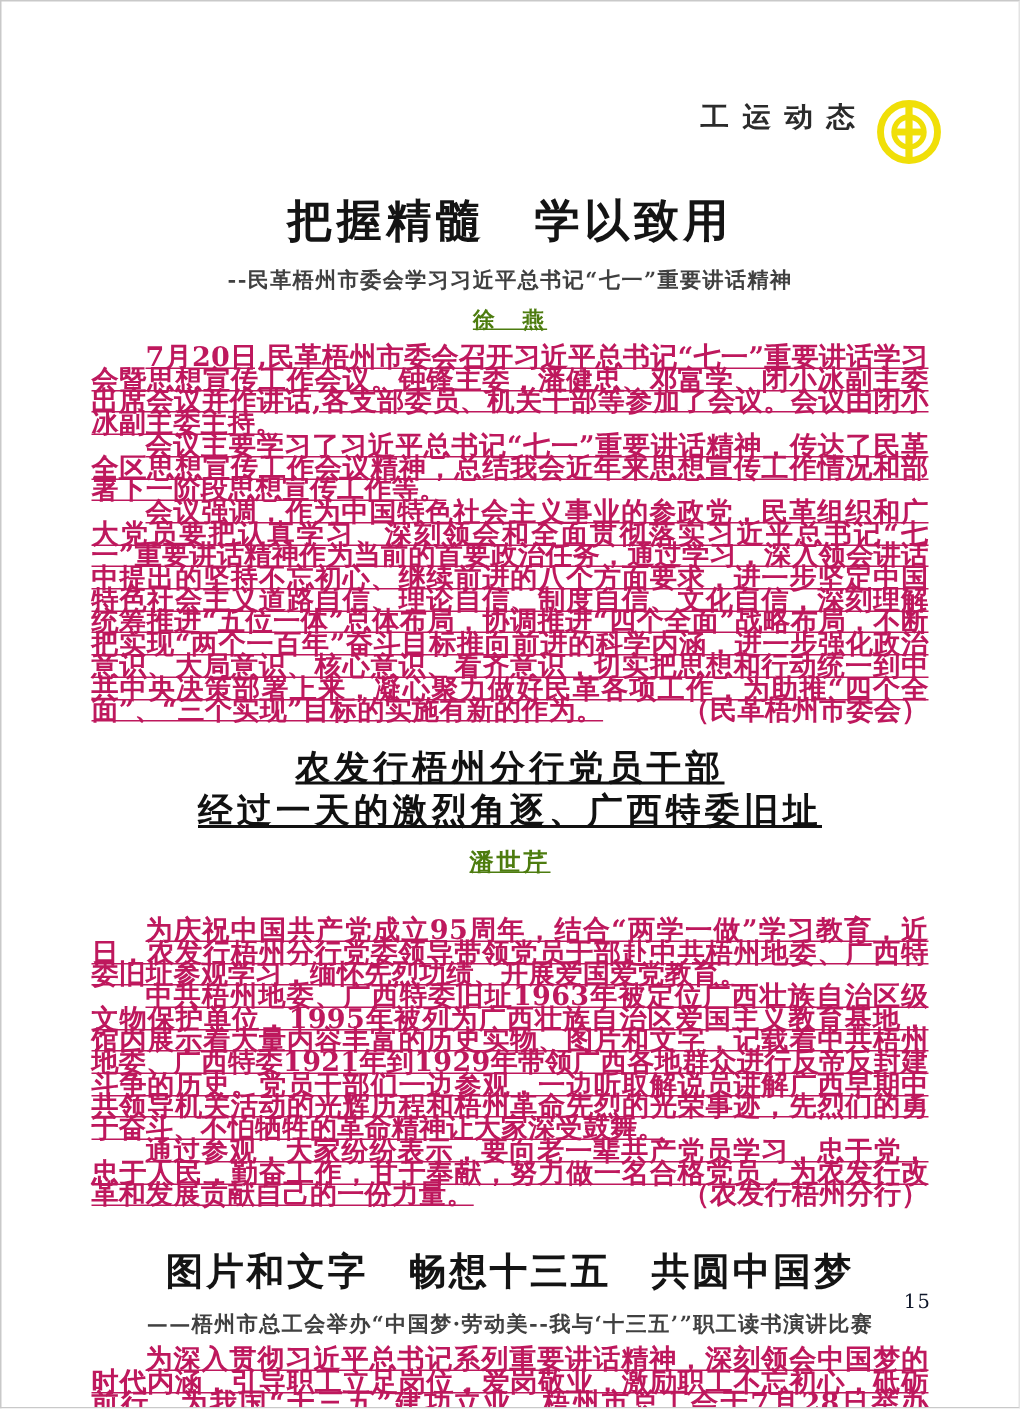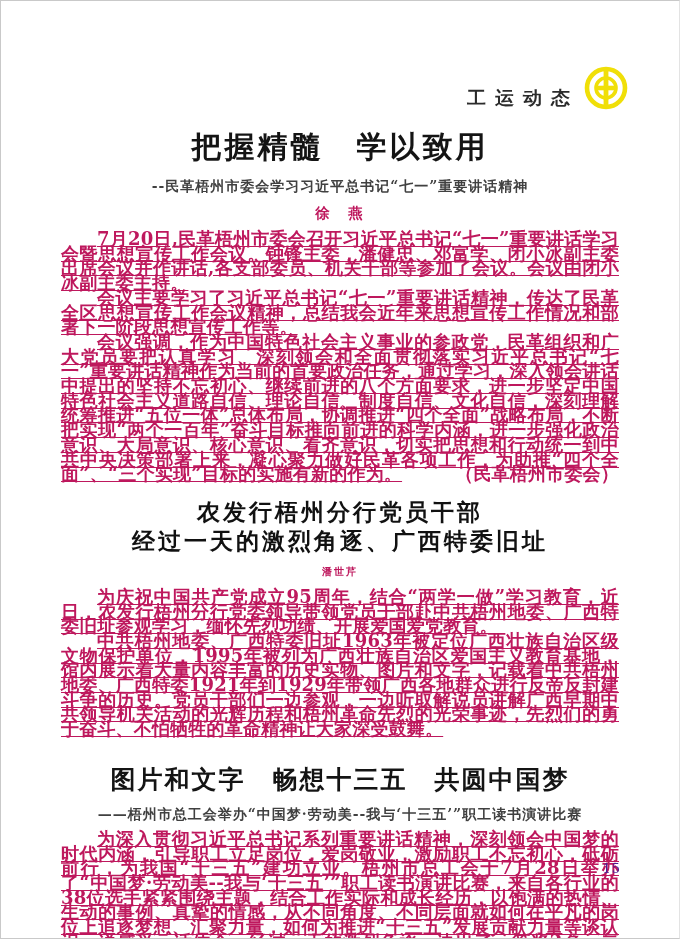--- a/index.html
+++ b/index.html
@@ -9,65 +9,65 @@
     width:678px;height:937px;
     background:#ffffff;
     border:1px solid #c9c9c9;
     border-right-color:#e3e3e3;
     box-sizing:content-box;
     overflow:hidden;
   }
   
   .header{
     position:absolute;top:64px;left:2px;right:50px;
-    display:flex;justify-content:flex-end;align-items:flex-end;gap:4px;
+    display:flex;justify-content:flex-end;align-items:flex-start;gap:4px;
   }
   .masthead{
     font-size:19px;font-weight:bold;color:#2b2b2b;
     letter-spacing:9px;
     font-family:"DejaVu Serif","Liberation Serif",serif;
     transform:scaleY(.95);
     white-space:nowrap;
   }
   .logo{width:46px;height:46px;flex:0 0 auto;}
   
   .content{position:absolute;left:60px;right:60px;top:118px;}
   .a-title{
     text-align:center;font-weight:bold;color:#141414;
     font-family:"DejaVu Serif","Liberation Serif",serif;
   }
   .title-1{font-size:30px;letter-spacing:3px;margin:8px 0 10px 0;}
   .title-2{
     font-size:23px;letter-spacing:3px;line-height:1.28;margin:16px 0 8px 0;
-    font-family:"DejaVu Sans","Liberation Sans",sans-serif;color:#111;
+    font-family:"DejaVu Sans","Liberation Sans",sans-serif;color:#111;text-decoration:underline;
   }
   .title-3{font-size:25px;letter-spacing:2px;margin:26px 0 10px 0;}
   .a-sub{
     text-align:center;font-weight:bold;font-size:14px;color:#404040;
     letter-spacing:1px;margin:0 0 8px 0;
   }
   .a-author{
-    text-align:center;font-weight:bold;font-size:14.5px;color:#be185d;
-    letter-spacing:2px;margin:0 0 9px 0;
+    text-align:center;font-weight:bold;font-size:14.5px;color:#4d7c0f;
+    letter-spacing:2px;margin:0 0 9px 0;text-decoration:underline;
   }
-  .a-author.sans{font-family:"DejaVu Sans","Liberation Sans",sans-serif;font-size:10px;margin:0 0 11px 0;}
+  .a-author.sans{font-family:"DejaVu Sans","Liberation Sans",sans-serif;font-size:16px;margin:0 0 28px 0;}
   .body-p{
     font-size:18px;line-height:14.7px;letter-spacing:.2px;
     text-align:justify;text-justify:inter-ideograph;
     margin:0;color:#be185d;font-weight:600;
     text-indent:2em;
     text-decoration:underline;
   }
   .byline{float:right;font-weight:600;}
   .art{margin-bottom:14px;}
   .art::after{content:"";display:block;clear:both;}
   
   .pagenum{
     position:absolute;right:58px;bottom:62px;
-    font-size:13px;color:#4c1d95;letter-spacing:1px;
+    font-size:13px;color:#0f172a;letter-spacing:1px;
   }
 </style>
 </head>
 <body>
 
 <div class="page">
 
   <div class="header">
     <span class="masthead">工运动态</span>
     <span class="logo">
@@ -94,20 +94,21 @@
     </div>
 
     <div class="art">
       <div class="a-title title-2">
         <div>农发行梧州分行党员干部</div>
         <div>经过一天的激烈角逐、广西特委旧址</div>
       </div>
       <div class="a-author sans">潘世芹</div>
       <p class="body-p">为庆祝中国共产党成立95周年，结合“两学一做”学习教育，近日，农发行梧州分行党委领导带领党员干部赴中共梧州地委、广西特委旧址参观学习，缅怀先烈功绩、开展爱国爱党教育。</p>
       <p class="body-p">中共梧州地委、广西特委旧址1963年被定位广西壮族自治区级文物保护单位，1995年被列为广西壮族自治区爱国主义教育基地，馆内展示着大量内容丰富的历史实物、图片和文字，记载着中共梧州地委、广西特委1921年到1929年带领广西各地群众进行反帝反封建斗争的历史。党员干部们一边参观，一边听取解说员讲解广西早期中共领导机关活动的光辉历程和梧州革命先烈的光荣事迹，先烈们的勇于奋斗、不怕牺牲的革命精神让大家深受鼓舞。</p>
+      <p class="body-p"><span>通过参观，大家纷纷表示，要向老一辈共产党员学习，忠于党，忠于人民，勤奋工作，甘于奉献，努力做一名合格党员，为农发行改革和发展贡献自己的一份力量。</span><span class="byline">（农发行梧州分行）</span></p>
     </div>
 
     <div class="art">
       <div class="a-title title-3">图片和文字　畅想十三五　共圆中国梦</div>
       <div class="a-sub">——梧州市总工会举办“中国梦·劳动美--我与‘十三五’”职工读书演讲比赛</div>
       <p class="body-p"><span>为深入贯彻习近平总书记系列重要讲话精神，深刻领会中国梦的时代内涵，引导职工立足岗位，爱岗敬业，激励职工不忘初心，砥砺前行，为我国“十三五”建功立业。梧州市总工会于7月28日举办了“中国梦·劳动美--我与‘十三五’”职工读书演讲比赛，来自各行业的38位选手紧紧围绕主题，结合工作实际和成长经历，以饱满的热情、生动的事例、真挚的情感，从不同角度、不同层面就如何在平凡的岗位上追逐梦想、汇聚力量，如何为推进“十三五”发展贡献力量等谈认识、说感受、话体会。经过一天的激烈角逐，决出了一等奖2名，二等奖4名，三等奖6名。</span><span class="byline">（梧州市总工会）</span></p>
     </div>
 
   </div>
 

